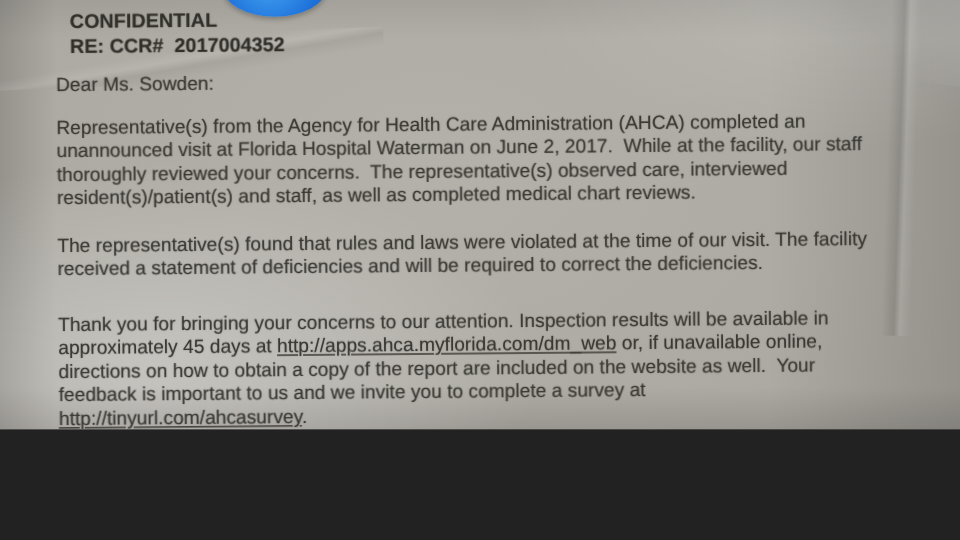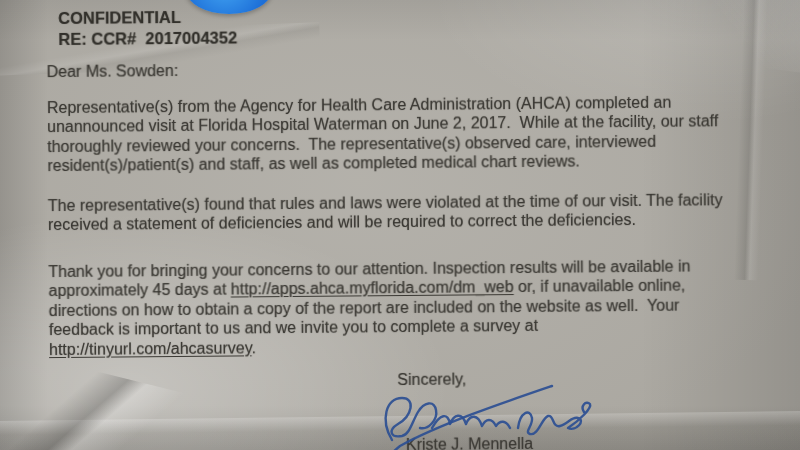--- a/index.html
+++ b/index.html
@@ -1,18 +1,18 @@
 <!DOCTYPE html>
 <html><head>
 <meta charset="utf-8">
 <style>
   html,body{margin:0;padding:0;background:#222;}
   .photo{
     position:relative;
-    width:800px;height:450px;
+    width:800px;height:358px;
     overflow:hidden;
     background-color:#aeaba4;
     background-image:
       radial-gradient(ellipse 520px 280px at 16% 86%, rgba(255,255,255,0.30), rgba(255,255,255,0) 62%),
       radial-gradient(ellipse 430px 210px at 86% 0%, rgba(255,255,255,0.15), rgba(255,255,255,0) 60%),
       radial-gradient(ellipse 600px 400px at 45% 40%, rgba(255,255,255,0.07), rgba(0,0,0,0.02) 80%),
       linear-gradient(to right, rgba(0,0,0,0.14), rgba(0,0,0,0) 6%),
       linear-gradient(to left, rgba(0,0,0,0.13), rgba(0,0,0,0) 20%),
       linear-gradient(to bottom, rgba(0,0,0,0.07), rgba(0,0,0,0) 9%),
       linear-gradient(to top, rgba(0,0,0,0.12), rgba(0,0,0,0) 10%);

